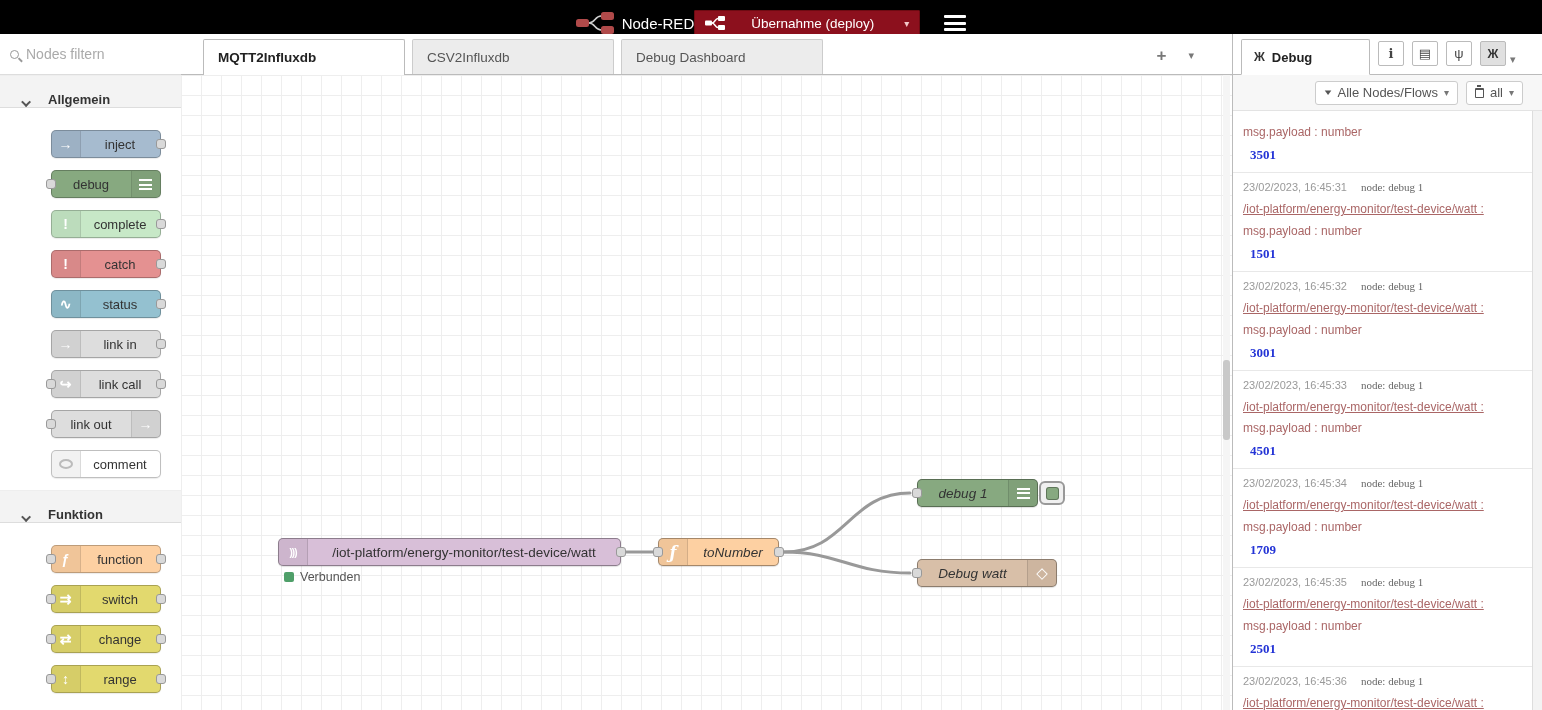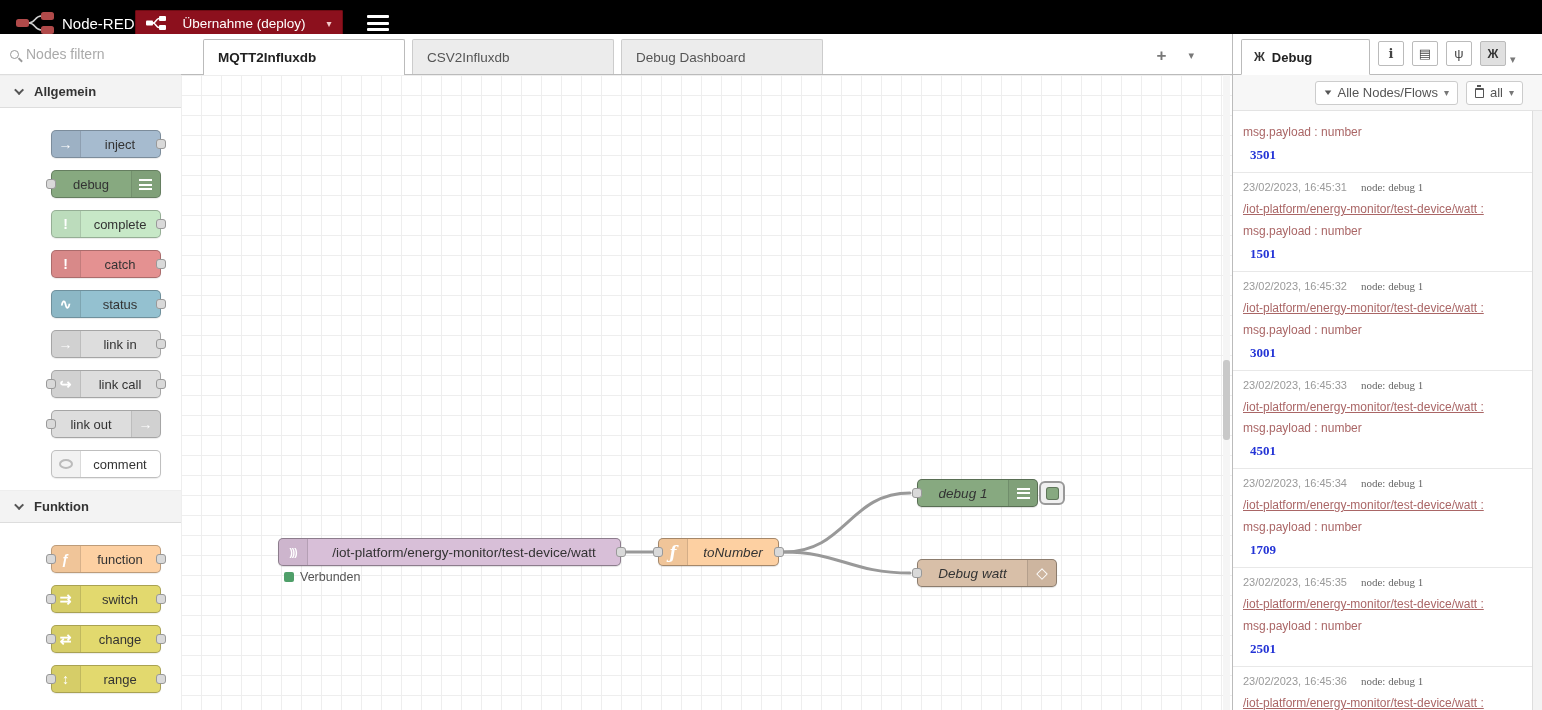--- a/index.html
+++ b/index.html
@@ -2,43 +2,43 @@
 <html><head>
 <meta charset="utf-8">
 <style>
   * { box-sizing: border-box; margin: 0; padding: 0; }
   html,body { width:1542px; height:710px; overflow:hidden; background:#fff;
               font-family:"Liberation Sans", sans-serif; }
   #app { position:relative; width:1542px; height:710px; }
 
   
   #topbar { position:absolute; left:0; top:0; width:1542px; height:34px; background:#000;
-            display:flex; align-items:center; justify-content:flex-start; padding:12px 8px 0 16px; }
+            display:flex; align-items:center; justify-content:center; padding:12px 8px 0 16px; }
   .logo { display:flex; align-items:center; gap:8px; }
   .logo-title { color:#fff; font-size:15px; }
   .hdr-right { display:flex; align-items:center; gap:24px; }
   .deploy-btn { background:#8C101D; border:1px solid #6e0a12; border-radius:1px; height:26px;
-                display:flex; align-items:center; gap:17px; padding:0 10px 0 10px; color:#fff;
+                display:flex; align-items:center; gap:26px; padding:0 10px 0 10px; color:#fff;
                 font-size:13.5px; cursor:pointer; }
   .deploy-btn .caret { font-size:10px; color:#f3c9c9; margin-left:4px; }
   .hamburger { width:22px; height:16px; display:flex; flex-direction:column; justify-content:space-between; cursor:pointer; margin-right:8px;}
   .hamburger span { display:block; height:3px; background:#fff; border-radius:1px; }
 
   
   #palette { position:absolute; left:0; top:34px; width:212px; height:676px; background:#fff;
              border-right:1px solid #bbb; }
   .palette-search { height:41px; border-bottom:1px solid #ddd; display:flex; align-items:center; padding:0 10px; gap:7px; }
   .mag { position:relative; width:9px; height:9px; border:1.5px solid #999; border-radius:50%; flex:none; }
   .mag::after { content:''; position:absolute; width:5px; height:1.5px; background:#999;
                 transform:rotate(45deg); left:7px; top:8px; }
   .palette-search input { border:none; outline:none; font-size:14px; width:130px; color:#333;
                           font-family:"Liberation Sans",sans-serif; }
   .palette-search input::placeholder { color:#aaa; }
   .pcat-header { height:33px; background:#f3f3f3; border-bottom:1px solid #ddd; border-top:1px solid #eee;
-                 display:flex; align-items:center; gap:10px; padding-left:17px; margin-top:0; }
+                 display:flex; align-items:flex-end; gap:17px; padding-left:24px; margin-top:0; }
   .pcat + .pcat .pcat-header { margin-top:10px; }
   .chev { width:7px; height:7px; border-left:2px solid #555; border-bottom:2px solid #555;
           transform:rotate(-45deg) translateY(-2px); }
   .pcat-label { font-size:13px; font-weight:bold; color:#333; }
   .pcat-nodes { padding:22px 0 0 0; }
   .pnode { position:relative; width:110px; height:28px; margin:0 auto 12px auto; border-radius:5px;
            border:1px solid rgba(0,0,0,0.25); display:flex; align-items:center; cursor:grab;
            box-shadow:0 1px 1px rgba(0,0,0,0.08); }
   .picon { width:29px; height:100%; flex:none; background:rgba(0,0,0,0.05); border-right:1px solid rgba(0,0,0,0.1);
            border-radius:4px 0 0 4px; display:flex; align-items:center; justify-content:center;

